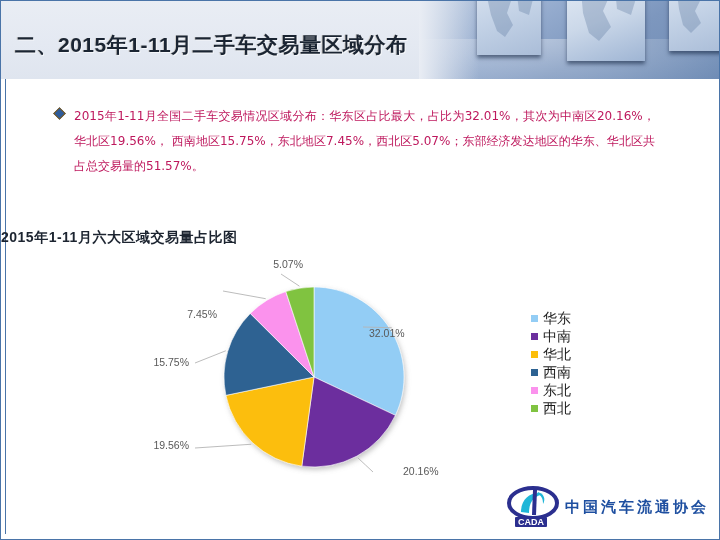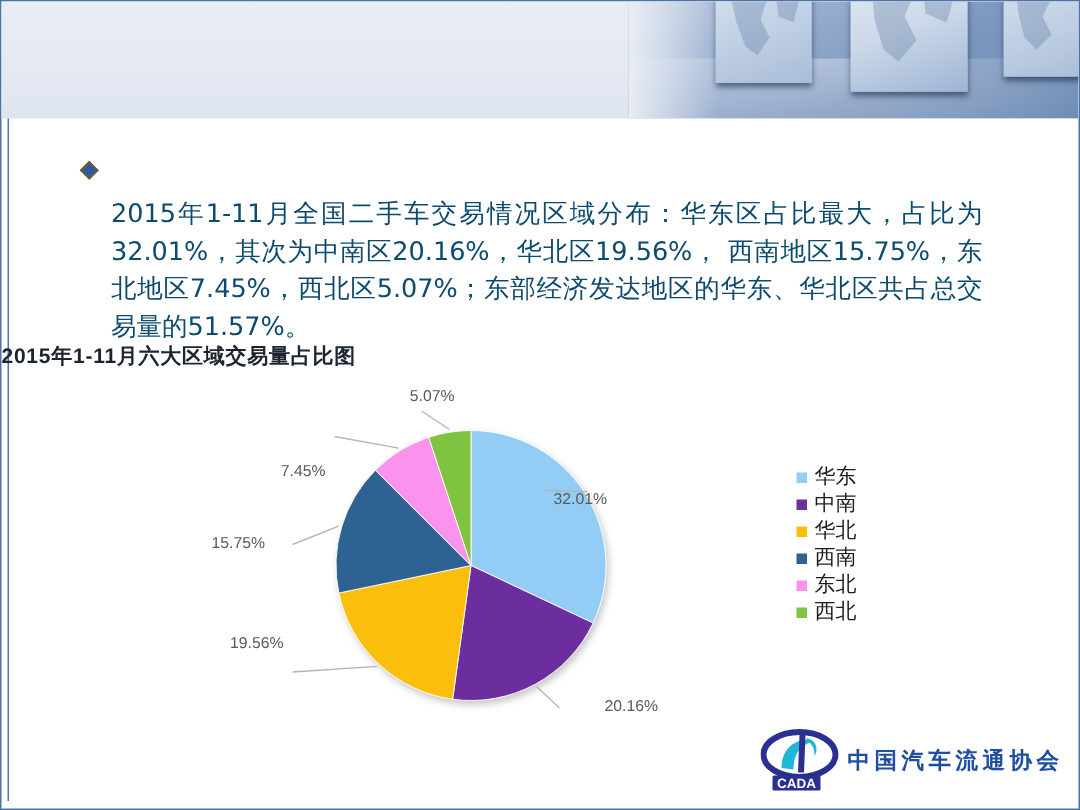--- a/index.html
+++ b/index.html
@@ -67,24 +67,23 @@
   .bullet-block{
     position:absolute;left:54px;top:103px;width:600px;
   }
   .bullet-row{display:flex;align-items:flex-start;}
   .diamond{
     width:9px;height:9px;margin-top:5px;margin-right:10px;flex:0 0 auto;
     background:#2e5c9a;transform:rotate(45deg);
     box-shadow:inset 0 0 0 1px #7f5a18;
   }
   .para{
-    font-size:17px;line-height:25px;color:#0c4a6e;
+    font-size:12px;line-height:25px;color:#be185d;
     font-family:"DejaVu Sans","Liberation Sans",sans-serif;
     text-align:justify;
-    margin-top:27px;
   }
 
   
   .chart-title{
     position:absolute;left:0;top:228px;width:720px;text-align:left;
     font-size:14px;font-weight:bold;color:#1c2430;
     letter-spacing:.5px;
   }
   .chart-area{
     position:absolute;left:140px;top:250px;width:440px;height:245px;
@@ -147,20 +146,21 @@
           <path d="M48 12 L70 18 L64 38 L50 32 Z" fill="#4c6a94"></path>
         </svg>
       </div>
       <div class="cube c3">
         <svg class="map" viewBox="0 0 60 68" preserveAspectRatio="none">
           <path d="M8 10 L22 6 L32 16 L26 28 L32 40 L22 50 L14 42 L10 26 Z" fill="#4c6a94"></path>
         </svg>
       </div>
       <div class="fade-left"></div>
     </div>
+    <div class="title">二、2015年1-11月二手车交易量区域分布</div>
   </div>
 
   <div class="rule-left"></div>
 
   <div class="bullet-block">
     <div class="bullet-row">
       <div class="diamond"></div>
       <div class="para">2015年1-11月全国二手车交易情况区域分布：华东区占比最大，占比为32.01%，其次为中南区20.16%，华北区19.56%， 西南地区15.75%，东北地区7.45%，西北区5.07%；东部经济发达地区的华东、华北区共占总交易量的51.57%。</div>
     </div>
   </div>
@@ -193,22 +193,22 @@
             <path d="M216.86473523293523 206.86955547636262 Q 224.43236761646762 213.9347777381813 232 221" fill="none" stroke="#b4b4b4" stroke-width="0.9"></path>
             <path d="M110.23266796193556 193.26263471514756 Q 82.11633398096778 195.13131735757378 54 197" fill="none" stroke="#b4b4b4" stroke-width="0.9"></path>
             <path d="M84.82423757464626 99.75052532511222 Q 69.41211878732312 105.87526266255611 54 112" fill="none" stroke="#b4b4b4" stroke-width="0.9"></path>
             <path d="M124.70853242517113 47.69333259888241 Q 103.35426621258557 43.8466662994412 82 40" fill="none" stroke="#b4b4b4" stroke-width="0.9"></path>
             <path d="M158.40823648829416 35.16454195844858 Q 149.20411824414708 29.08227097922429 140 23" fill="none" stroke="#b4b4b4" stroke-width="0.9"></path>
           </g>
       </svg>
 
       <div class="pct" id="pct0" style="top: 76px; left: 228px;">32.01%</div>
       <div class="pct" id="pct1" style="top: 214px; left: 238px; margin-left: 24px;">20.16%</div>
-      <div class="pct" id="pct2" style="top: 172px; left: 0px; width: 48px; text-align: right;">19.56%</div>
-      <div class="pct" id="pct3" style="top: 105px; left: 0px; width: 48px; text-align: left;">15.75%</div>
+      <div class="pct" id="pct2" style="top: 188px; left: 0px; width: 48px; text-align: right;">19.56%</div>
+      <div class="pct" id="pct3" style="top: 105px; left: 0px; width: 48px; text-align: right;">15.75%</div>
       <div class="pct" id="pct4" style="top: 33px; left: 0px; width: 76px; text-align: right; margin-top: 24px;">7.45%</div>
       <div class="pct" id="pct5" style="top: 7px; left: 118px; width: 44px; text-align: right;">5.07%</div>
     </div>
 
     <div class="legend" id="legend">
         <div class="legend-row">
           <span class="legend-swatch" style="background: rgb(147, 205, 245);"></span>
           <span class="legend-label">华东</span>
         </div>
         <div class="legend-row">

